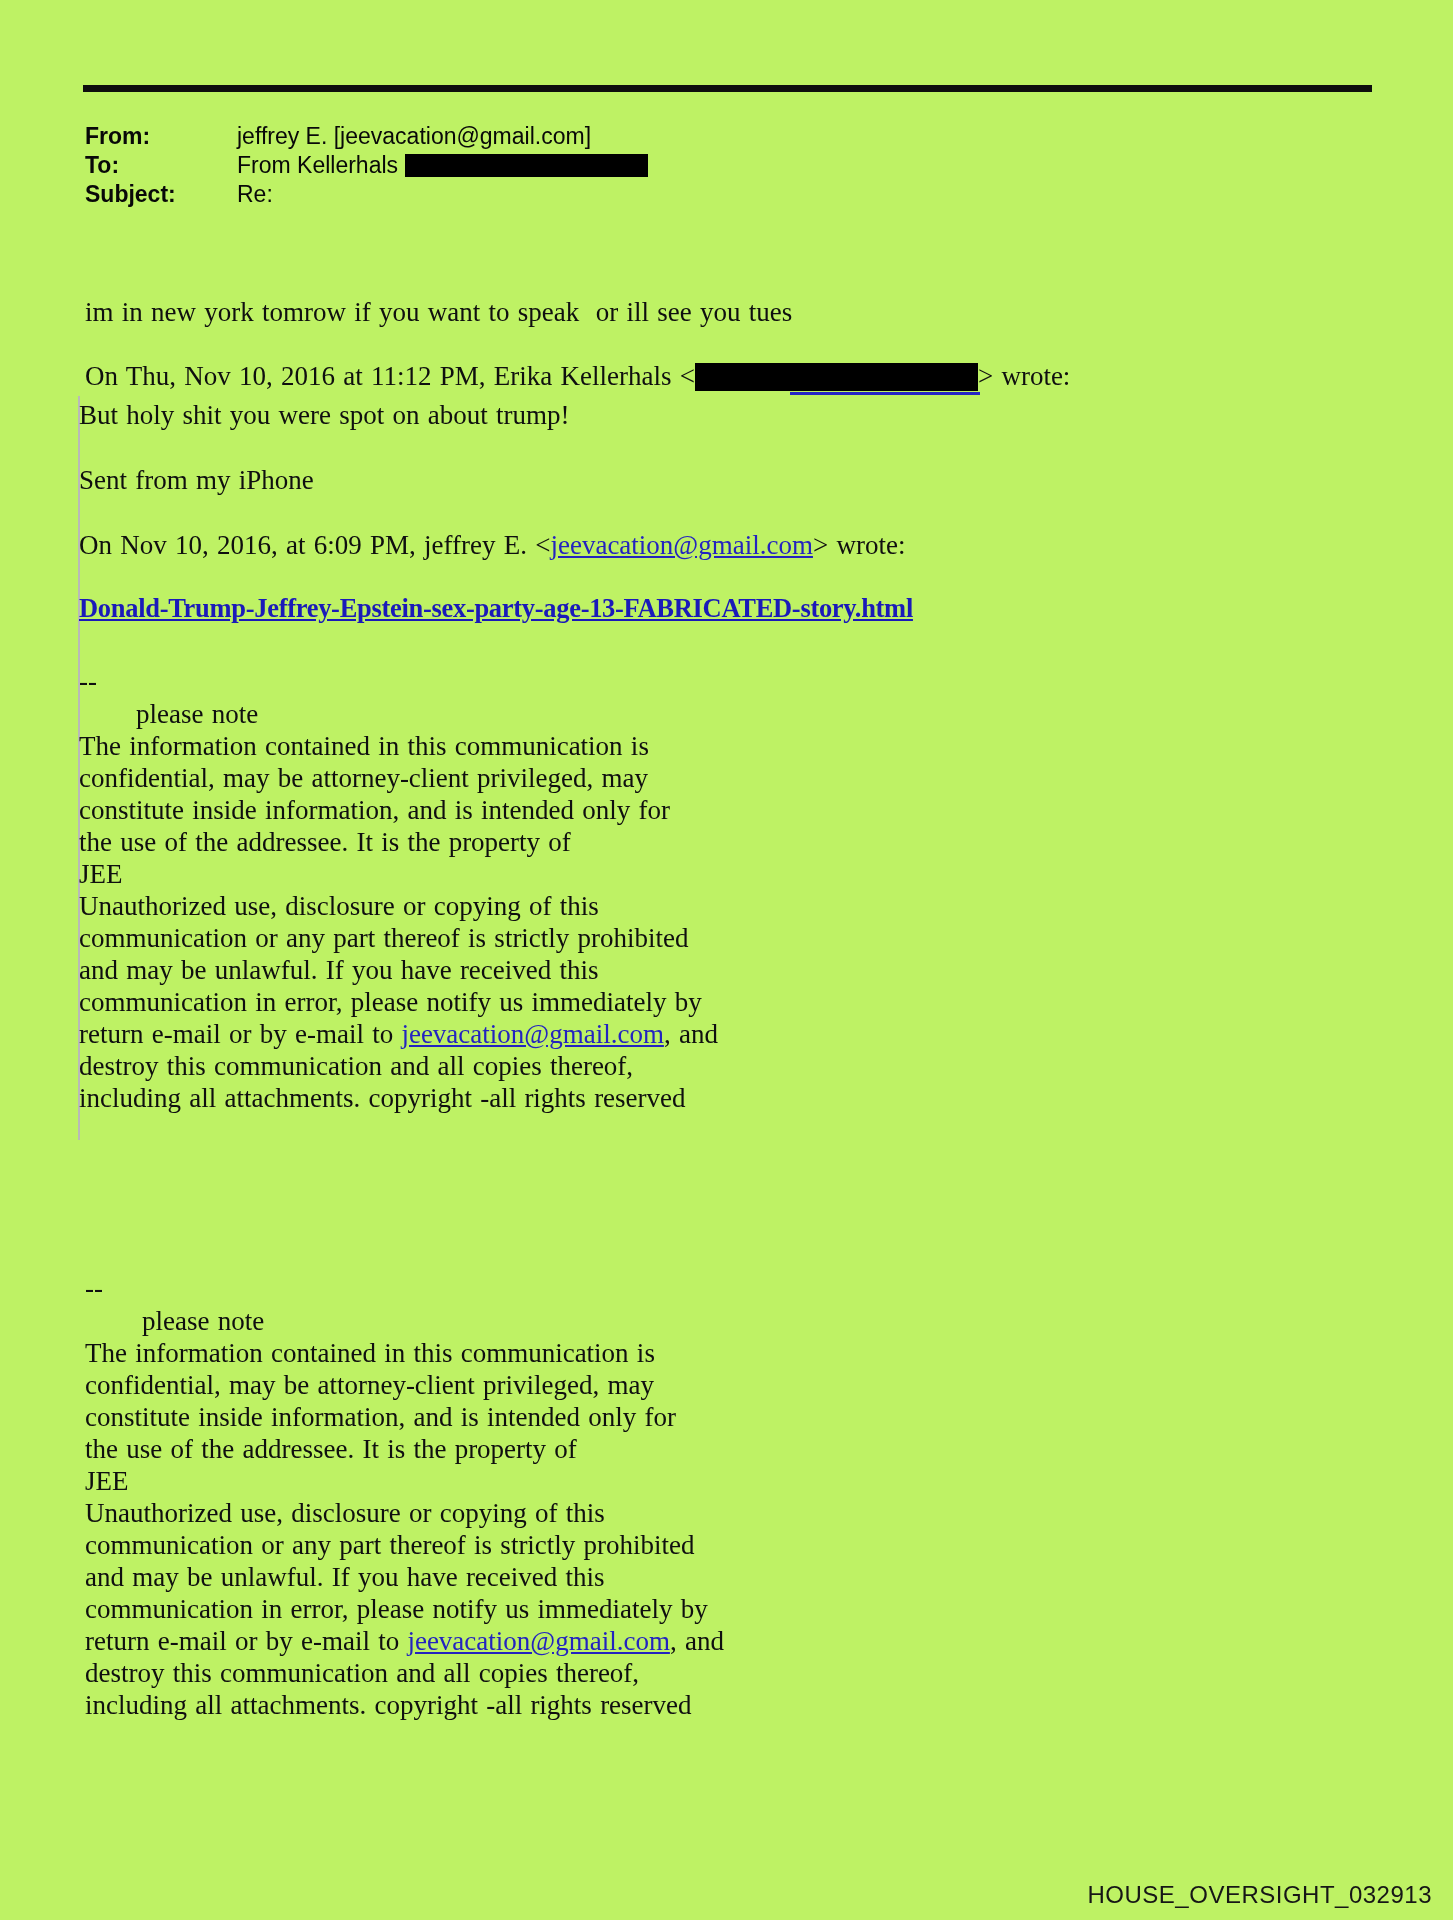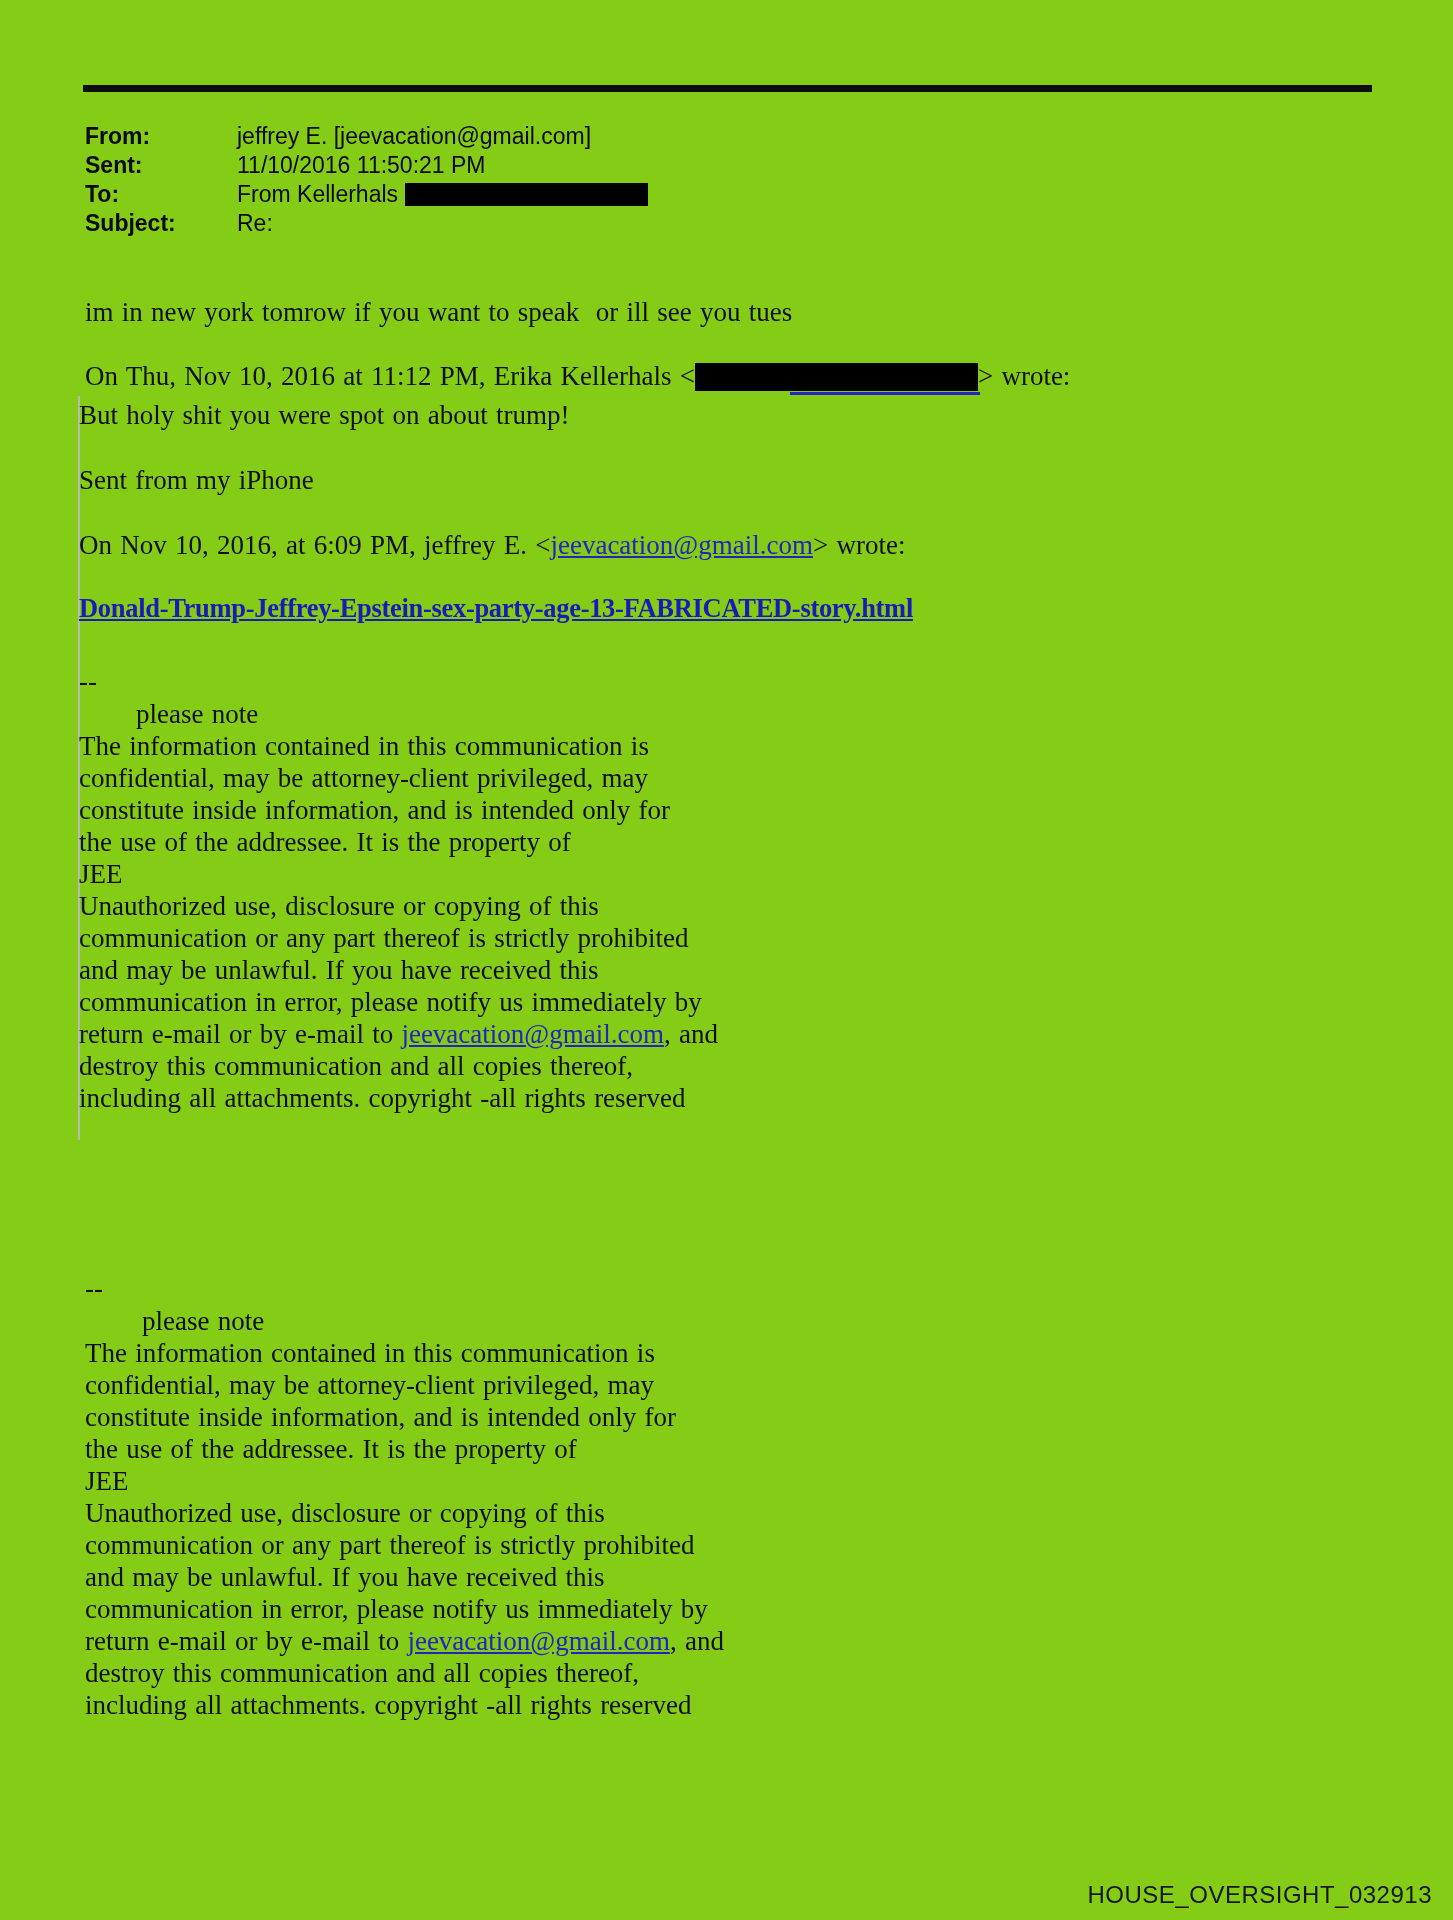--- a/index.html
+++ b/index.html
@@ -1,16 +1,16 @@
 <!DOCTYPE html>
 <html><head>
 <meta charset="utf-8">
 <style>
   html,body{margin:0;padding:0;background:#ffffff;}
-  .page{position:relative;width:1453px;height:1920px;background:#84cc16;overflow:hidden;
+  .page{position:relative;width:1453px;height:1920px;background:#bef264;overflow:hidden;
         font-family:"Liberation Serif",serif;color:#0f0f0f;}
   .abs{position:absolute;}
 
   
   .toprule{left:83px;top:85px;width:1289px;height:7px;background:#0e0e0e;}
 
   
   .hdr{left:85px;top:122px;font-family:"Liberation Sans",sans-serif;font-size:23px;line-height:29px;color:#080808;}
   .hdr .row{display:flex;}
   .hdr .lbl{width:152px;font-weight:700;}
@@ -46,24 +46,20 @@
 <body>
 
 <div class="page">
 
   <div class="abs toprule"></div>
 
   <div class="abs hdr">
     <div class="row">
       <span class="lbl">From:</span>
       <span>jeffrey E. [jeevacation@gmail.com]</span>
-    </div>
-    <div class="row">
-      <span class="lbl">Sent:</span>
-      <span>11/10/2016 11:50:21 PM</span>
     </div>
     <div class="row">
       <span class="lbl">To:</span>
       <span><span>From Kellerhals</span><span class="redact-to"></span></span>
     </div>
     <div class="row">
       <span class="lbl">Subject:</span>
       <span>Re:</span>
     </div>
   </div>

